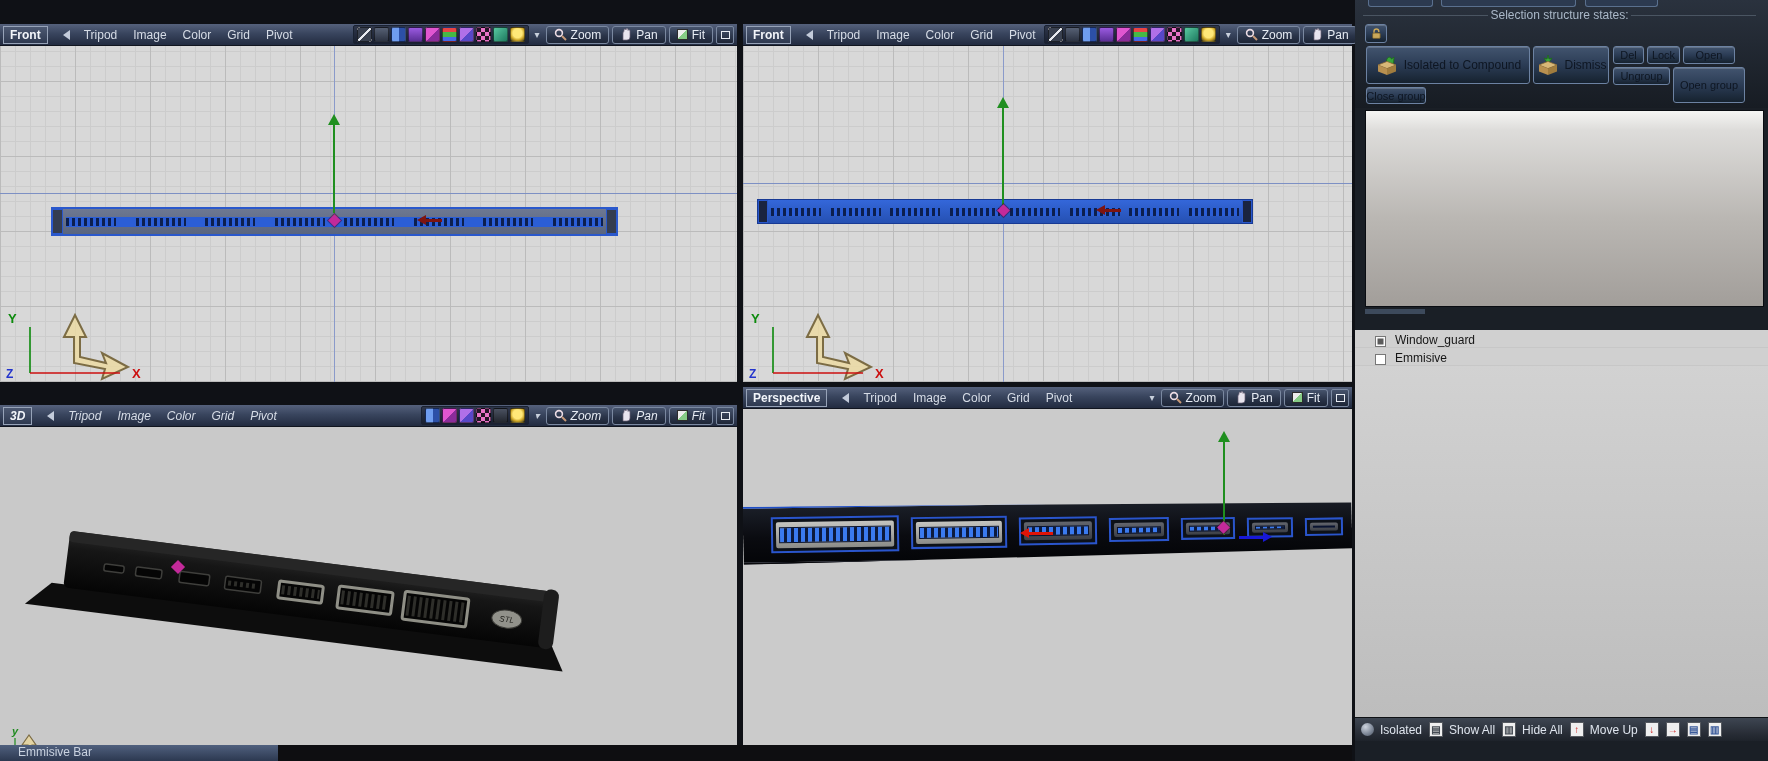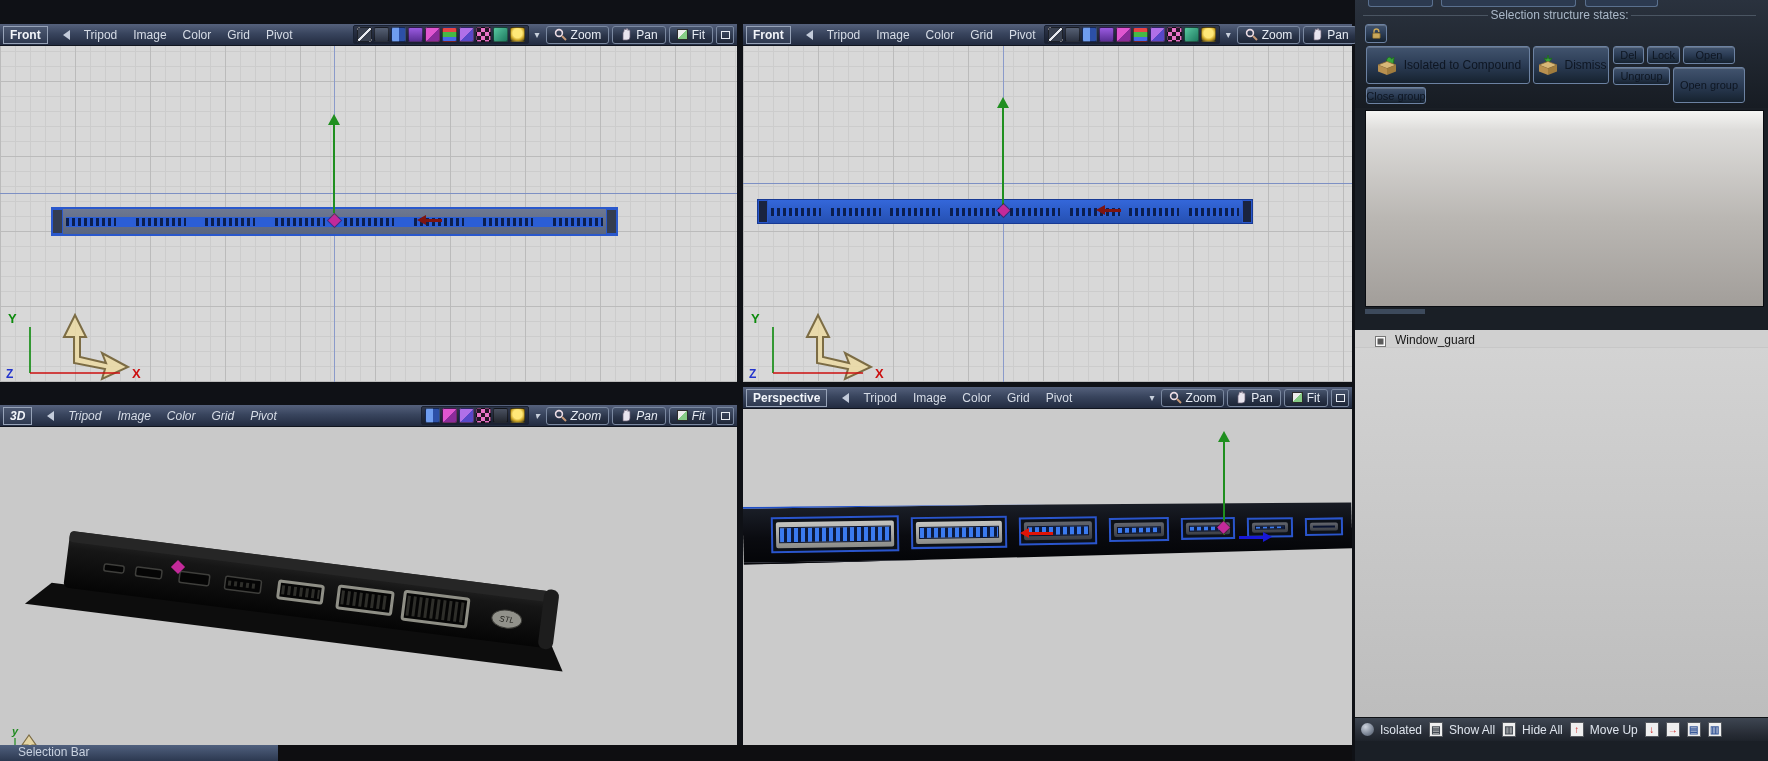--- a/index.html
+++ b/index.html
@@ -550,20 +550,24 @@
     </div>
 
   <div class="struct-box"></div>
   <div class="scroll-hint"></div>
 
   <div class="layer-list" id="layer-list">
       <div class="layer-row">
         <span class="cb on"></span>
         <span>Window_guard</span>
       </div>
+      <div class="layer-row">
+        <span class="cb"></span>
+        <span>Emmisive</span>
+      </div>
     </div>
 
   <div class="panel-toolbar" id="panel-toolbar">
       <span class="tb-item">
         <span class="tb-sphere"></span>
         <span>Isolated</span>
       </span>
       <span class="tb-item">
         <span class="tb-box" style="color: rgb(68, 74, 82);">▤</span>
         <span>Show All</span>
@@ -577,14 +581,14 @@
         <span>Move Up</span>
       </span>
       <span class="tb-box" style="color: rgb(204, 24, 24);">↓</span>
       <span class="tb-box" style="color: rgb(204, 24, 24);">→</span>
       <span class="tb-box" style="color: rgb(58, 90, 154);">▤</span>
       <span class="tb-box" style="color: rgb(58, 90, 154);">▥</span>
     </div>
 </div>
 
 <div id="msgbar">
-  <div id="msgtab">Selection Bar</div>
+  <div id="msgtab">Emmisive Bar</div>
 </div>
 
 </body></html>

